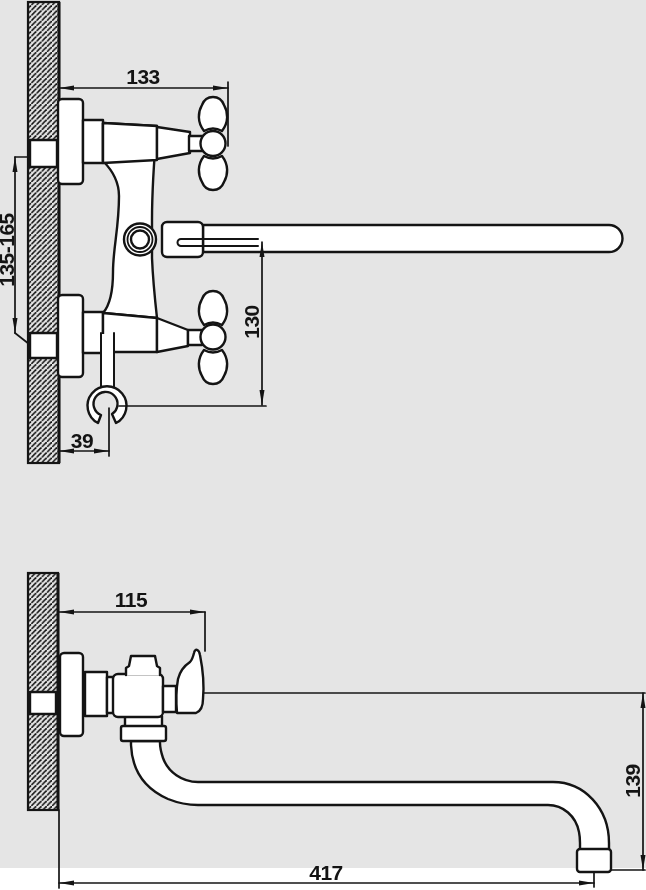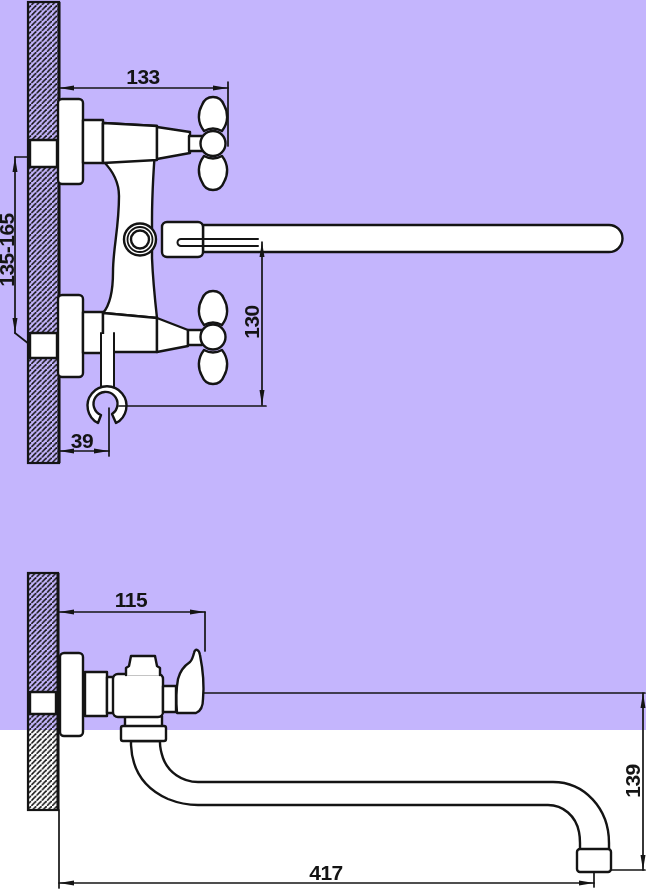--- a/index.html
+++ b/index.html
@@ -1,17 +1,17 @@
 <!DOCTYPE html>
 <html><head>
 <meta charset="utf-8">
 <style>
   html,body{margin:0;padding:0;background:#ffffff;}
   body{width:646px;height:890px;overflow:hidden;font-family:"Liberation Sans",sans-serif;}
-  .canvas{width:646px;height:730px;position:relative;background:#c4b5fd;}
+  .canvas{width:646px;height:868px;position:relative;background:#e5e5e5;}
   svg{display:block;}
   svg text{font-family:"Liberation Sans","DejaVu Sans",sans-serif;font-weight:700;font-size:21px;fill:#141414;letter-spacing:-0.5px;}
   .obj{fill:#ffffff;stroke:#141414;stroke-width:2.4;stroke-linejoin:round;stroke-linecap:round;}
   .obj-thin{fill:none;stroke:#141414;stroke-width:2;stroke-linejoin:round;stroke-linecap:round;}
   .dim{fill:none;stroke:#141414;stroke-width:1.7;stroke-linecap:round;}
   .arr{fill:#141414;stroke:none;}
   .wall{fill:url(#hatch);stroke:#141414;stroke-width:2.2;}
   .erase{fill:#ffffff;stroke:none;}
 </style>
 </head>

